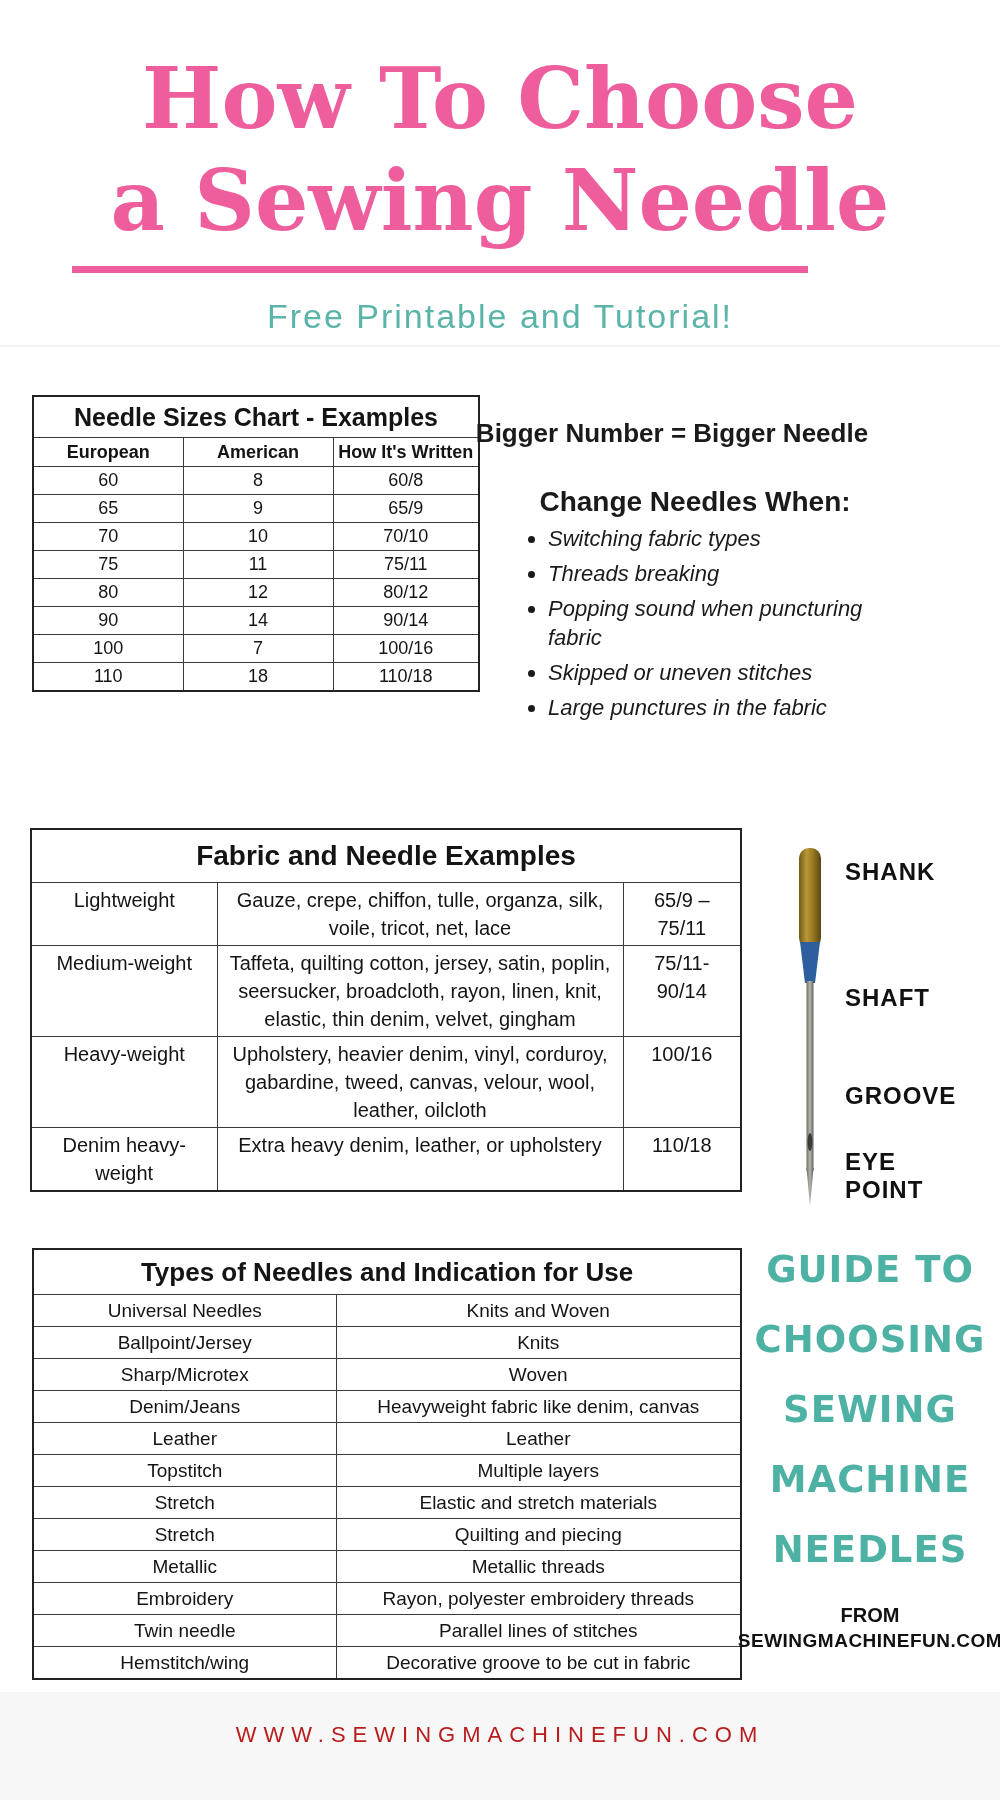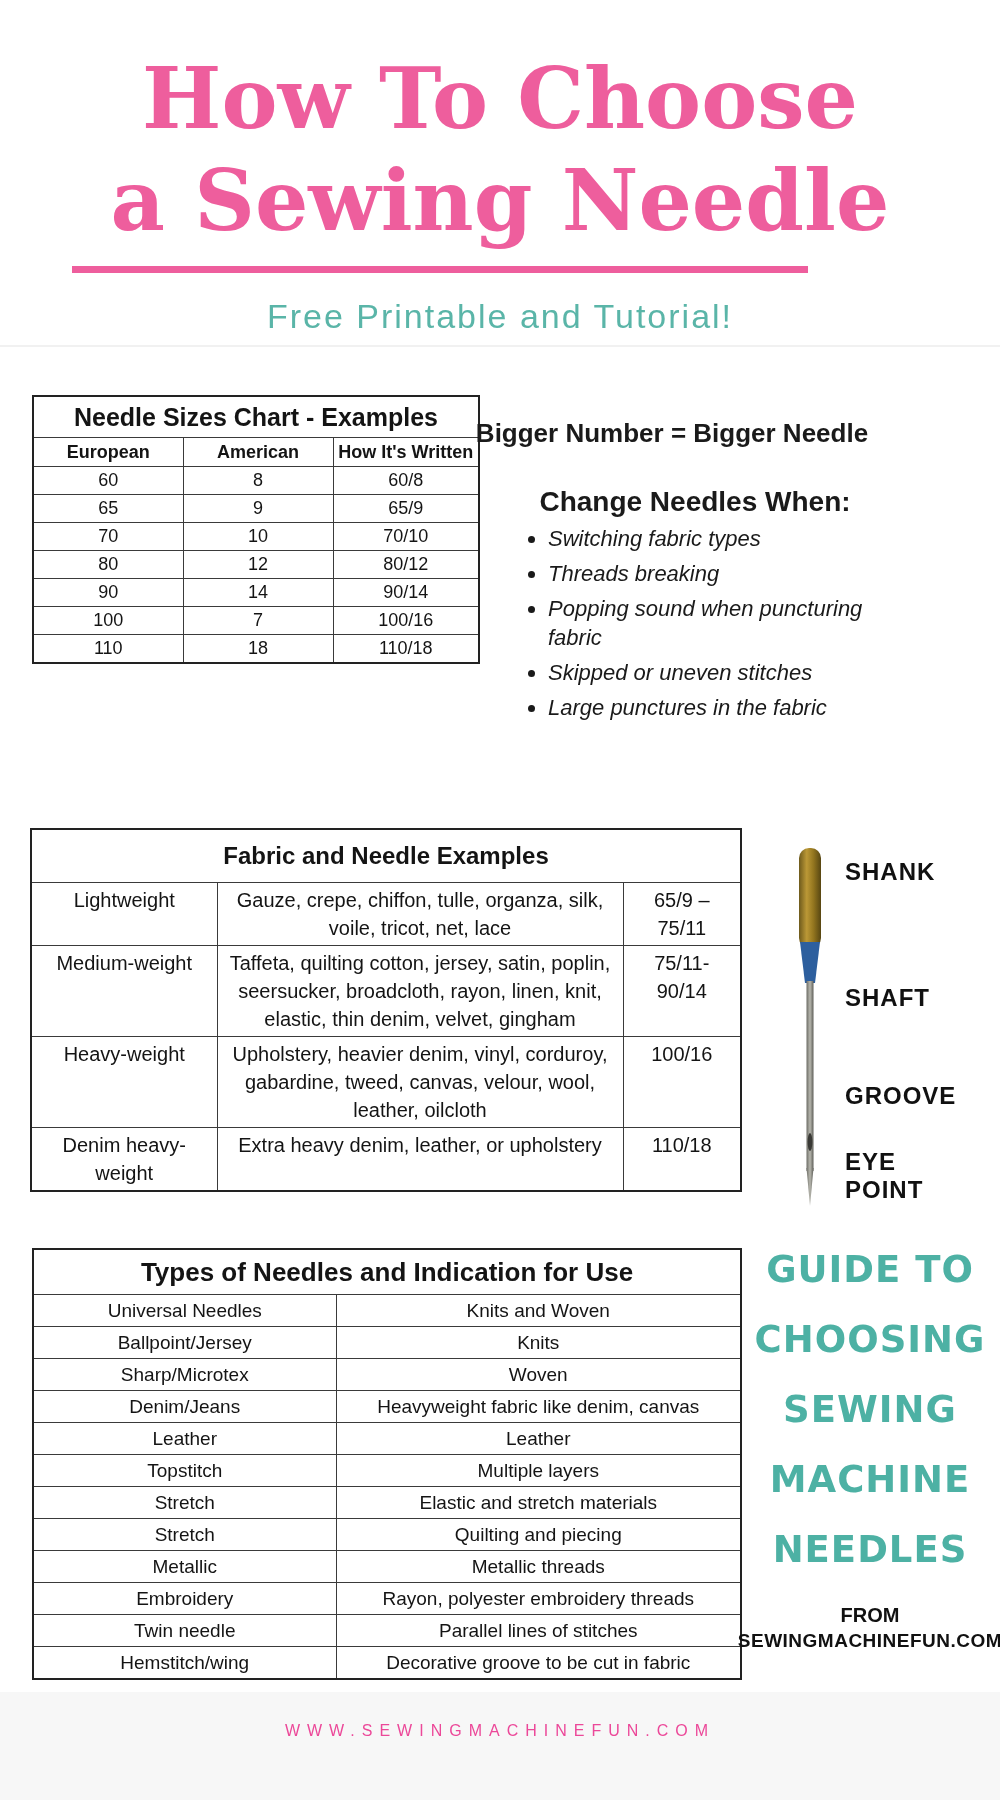--- a/index.html
+++ b/index.html
@@ -21,21 +21,21 @@
   tr.t-title td{font-weight:700;}
 
   
   table.sizes{position:absolute;left:32px;top:395px;width:446px;}
   .sizes tr.t-title td{font-size:25px;height:40px;}
   .sizes tr.head td{font-weight:700;font-size:18px;height:28px;}
   .sizes td{font-size:18px;height:27px;padding:0 4px;}
 
   
   table.fabric{position:absolute;left:30px;top:828px;width:710px;}
-  .fabric tr.t-title td{font-size:24px;height:46px;vertical-align:middle;}
+  .fabric tr.t-title td{font-size:28px;height:46px;vertical-align:middle;}
   .fabric td{font-size:20px;line-height:28px;padding:3px 6px;vertical-align:top;}
 
   
   table.types{position:absolute;left:32px;top:1248px;width:708px;}
   .types tr.t-title td{font-size:26px;height:44px;vertical-align:middle;}
   .types td{font-size:19px;height:31px;padding:0 6px;}
 
   
   .tip-heading{position:absolute;left:462px;top:418px;width:420px;text-align:center;
                font-size:26px;font-weight:600;}
@@ -56,21 +56,21 @@
          font-family:"DejaVu Sans",sans-serif;font-weight:700;font-size:37px;letter-spacing:1px;}
   .guide div{margin-bottom:27px;}
   .from-label{position:absolute;left:745px;top:1604px;width:250px;text-align:center;
               font-size:20px;font-weight:700;color:#111;}
   .site-label{position:absolute;left:728px;top:1630px;width:284px;text-align:center;
               font-size:19px;font-weight:700;color:#111;letter-spacing:0.5px;}
 
   
   .footer-band{position:absolute;left:0;top:1692px;width:1000px;height:108px;background:#f7f7f7;}
   .footer-url{position:absolute;left:0;top:1722px;width:100%;text-align:center;
-              font-size:16px;letter-spacing:7px;font-weight:500;color:#ec4899;}
+              font-size:22px;letter-spacing:7px;font-weight:500;color:#b91c1c;}
 </style>
 </head>
 <body>
 
 <div class="page">
 
   <div class="main-title" style="color: rgb(238, 94, 157);">
     <div>How To Choose</div>
     <div>a Sewing Needle</div>
   </div>
@@ -102,20 +102,25 @@
         </tr>
         <tr>
           <td>65</td>
           <td>9</td>
           <td>65/9</td>
         </tr>
         <tr>
           <td>70</td>
           <td>10</td>
           <td>70/10</td>
+        </tr>
+        <tr>
+          <td>75</td>
+          <td>11</td>
+          <td>75/11</td>
         </tr>
         <tr>
           <td>80</td>
           <td>12</td>
           <td>80/12</td>
         </tr>
         <tr>
           <td>90</td>
           <td>14</td>
           <td>90/14</td>

